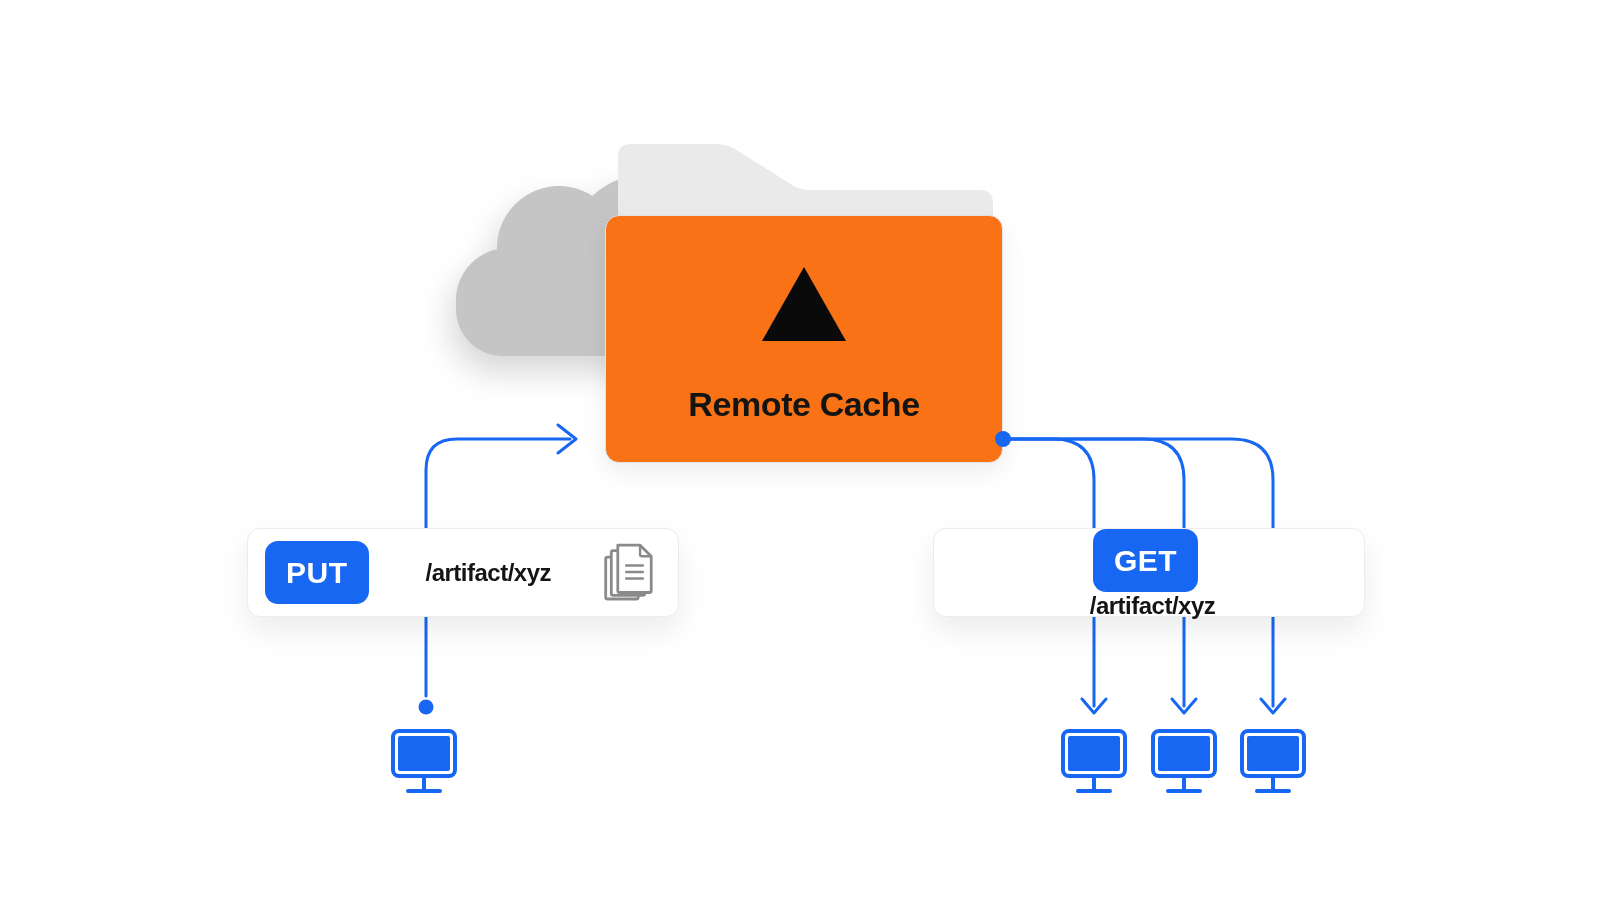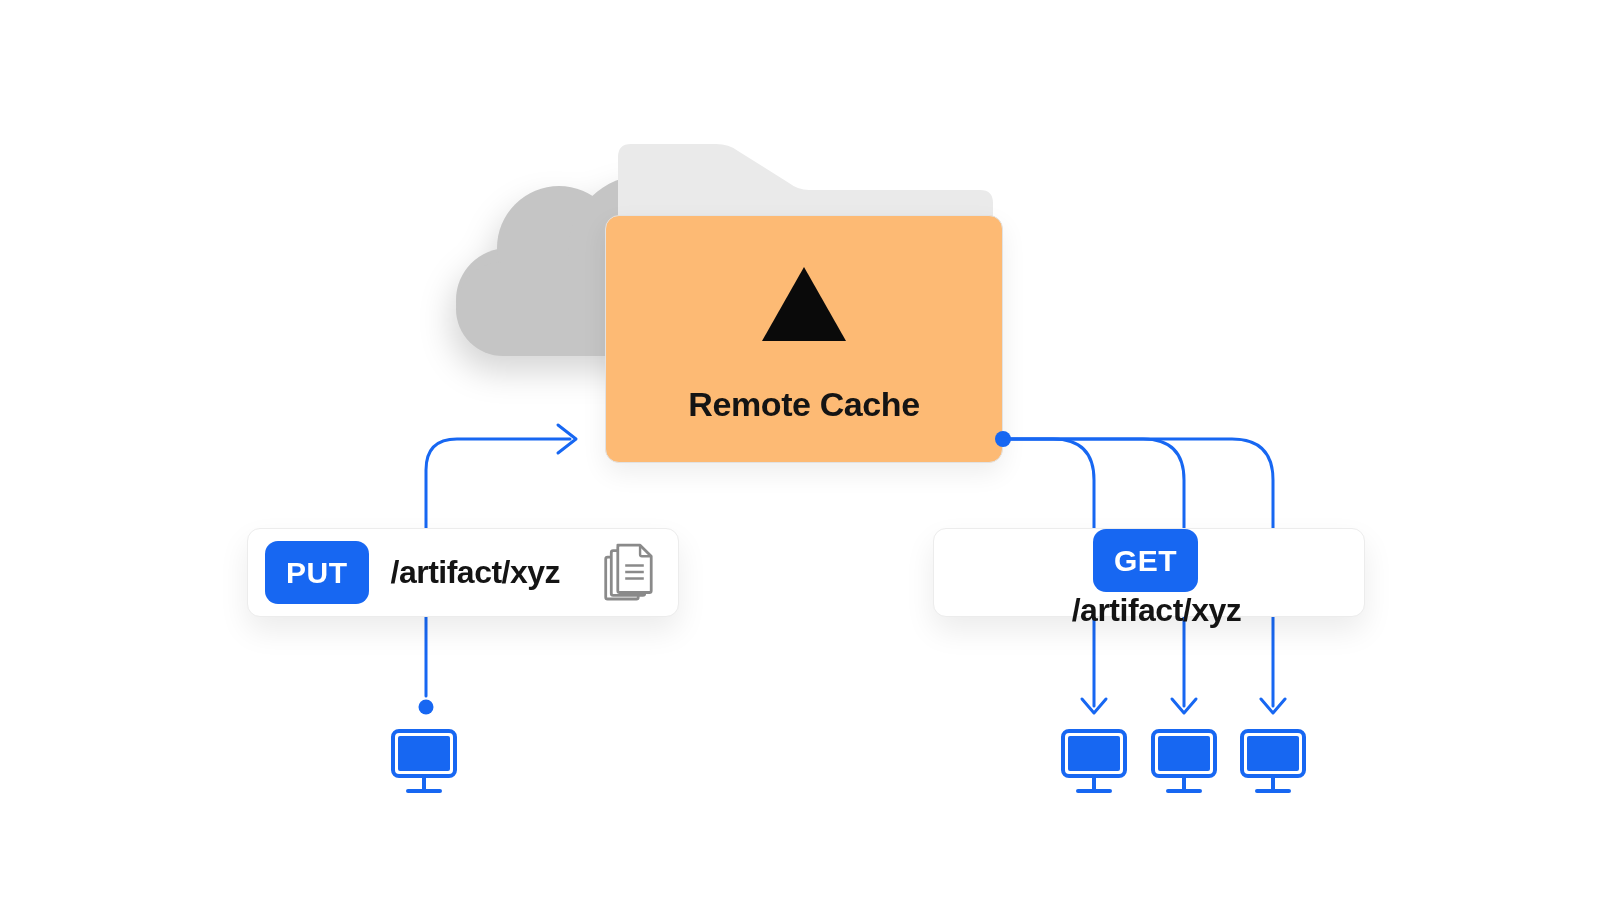--- a/index.html
+++ b/index.html
@@ -18,21 +18,21 @@
   .cloud .cbase { position:absolute; left:456px; top:262px; width:240px; height:94px;
                   background:var(--cloud-gray,#C5C5C5); border-radius:48px; }
 
   
   .folder { position:absolute; left:0; top:0; }
   .folder path { fill:var(--folder-gray,#EAEAEA); }
 
   
   .card {
     position:absolute; left:605px; top:215px; width:398px; height:248px; box-sizing:border-box;
-    background:#fdba74; border:1px solid #E2E2E2; border-radius:14px;
+    background:#f97316; border:1px solid #E2E2E2; border-radius:14px;
     box-shadow:0 10px 26px rgba(0,0,0,.07);
     display:flex; flex-direction:column; align-items:center;
   }
   .tri {
     width:0; height:0; margin-top:51px;
     border-left:42px solid transparent; border-right:42px solid transparent;
     border-bottom:74px solid #0a0a0a;
   }
   .card-title {
     margin-top:44px; font-size:34px; font-weight:700; letter-spacing:-.4px;
@@ -45,27 +45,27 @@
                     stroke-linecap:round; stroke-linejoin:round; }
   .connectors .dot { fill:var(--accent-blue,#1767F2); }
 
   
   .pill {
     position:absolute; top:528px; width:432px; height:89px; box-sizing:border-box;
     background:#fff; border:1px solid #ECECEC; border-radius:13px;
     box-shadow:0 14px 30px rgba(0,0,0,.08);
     display:flex; align-items:center; padding:0 24px 0 17px;
   }
-  .pill.put { left:247px; }
+  .pill.put { left:247px;gap:43px; }
   .pill.get { left:933px;flex-direction:column; }
   .method {
     background:var(--accent-blue,#1767F2); color:#fff; font-weight:700; font-size:30px;
     height:63px; line-height:63px; padding:0 21px; border-radius:13px; letter-spacing:.5px;
   }
-  .req-path { margin-left:22px; font-size:32px; font-weight:700; letter-spacing:-.5px;
+  .req-path { margin-left:14px; font-size:24px; font-weight:700; letter-spacing:-.5px;
               color:var(--text-dark,#141414); }
   .docs { margin-left:auto; }
   .docs .pg { fill:#fff; stroke:var(--icon-gray,#8A8A8A); stroke-width:3; stroke-linejoin:round; }
   .docs .tl { fill:none; stroke:var(--icon-gray,#8A8A8A); stroke-width:2.6; }
 
   
   .monitor { position:absolute; top:729px; width:66px; display:flex; flex-direction:column; align-items:center; }
   .screen { width:66px; height:49px; box-sizing:border-box; border:4px solid var(--accent-blue,#1767F2);
             border-radius:8px; background:#fff; padding:3px; }
   .screen .inner { width:100%; height:100%; background:var(--accent-blue,#1767F2); border-radius:2px; }

